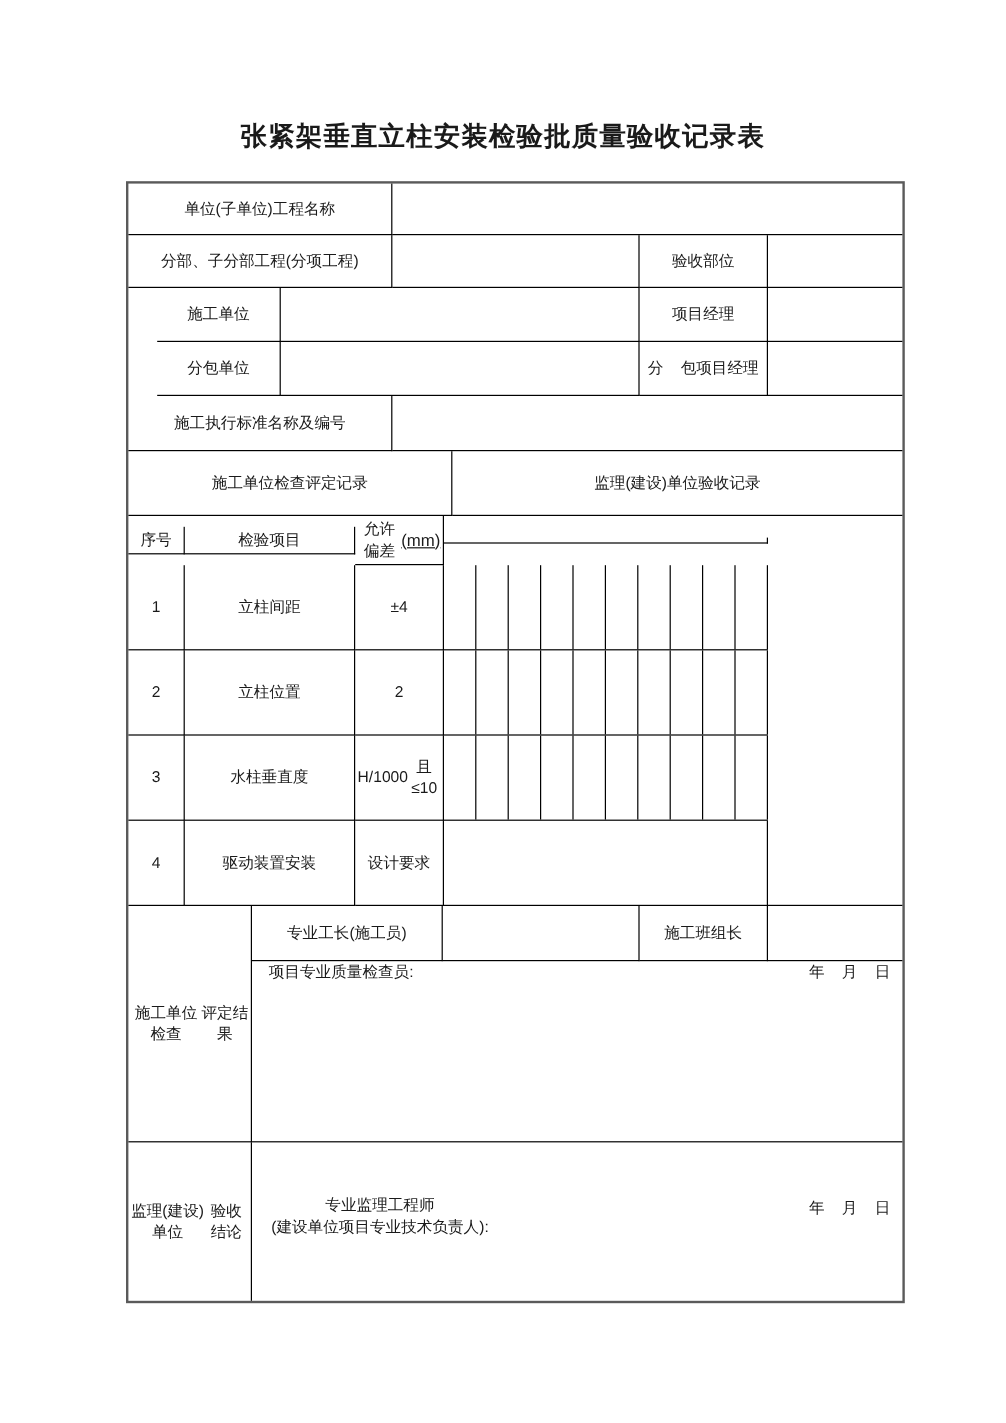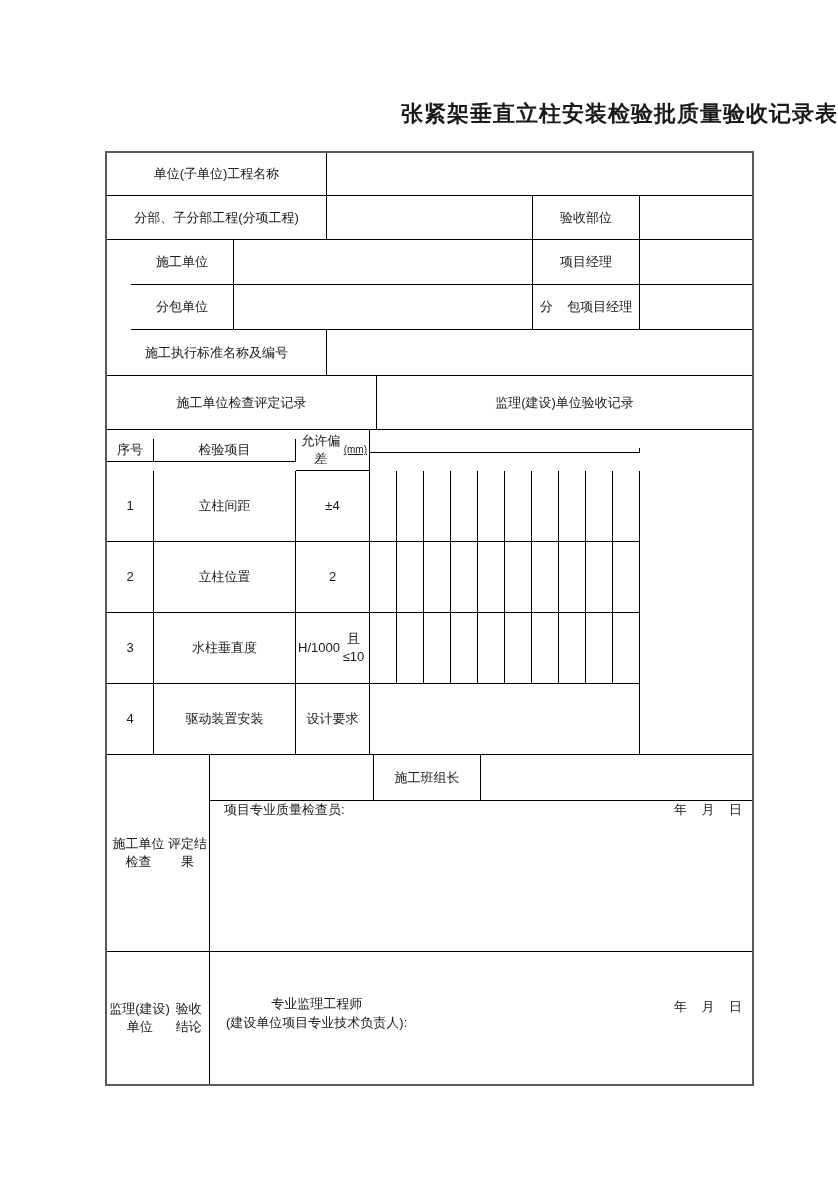--- a/index.html
+++ b/index.html
@@ -3,40 +3,40 @@
 <meta charset="utf-8">
 <style>
   html,body{margin:0;padding:0;}
   body{
     width:838px;height:1186px;position:relative;background:#ffffff;
     font-family:"Liberation Sans","DejaVu Sans",sans-serif;
     color:#1a1a1a;font-size:13px;overflow:hidden;
   }
   .title{
     position:absolute;top:99px;left:0;width:100%;
-    text-align:right;font-size:22px;font-weight:bold;letter-spacing:1px;
+    text-align:center;font-size:22px;font-weight:bold;letter-spacing:1px;
   }
   .tbl{
     position:absolute;left:105px;top:151px;width:649px;
     border:2px solid #5a5a5a;background:#fff;box-sizing:border-box;
     display:flex;flex-direction:column;
   }
   .row{display:flex;align-items:stretch;}
   .col{display:flex;flex-direction:column;}
   .c{
     box-sizing:border-box;border-right:1px solid #000;border-bottom:1px solid #000;
     display:flex;align-items:center;justify-content:center;text-align:center;
     padding:2px;line-height:1.35;
   }
   .v2{flex-direction:row;}
   .nr{border-right:none !important;}
   .nb{border-bottom:none !important;}
   .grow{flex:1;}
   .pre{white-space:pre;}
-  .small{font-size:10px;text-decoration:underline;}
+  .small{font-size:14px;text-decoration:underline;}
   
   .w47{width:47px;flex:none;}
   .w74{width:74px;flex:none;}
   .w103{width:103px;flex:none;}
   .w107{width:107px;flex:none;}
   .w142{width:142px;flex:none;}
   .w159{width:159px;flex:none;}
   .w164{width:164px;flex:none;}
   .w206{width:206px;flex:none;}
   .w220{width:220px;flex:none;}
@@ -200,20 +200,21 @@
     <div class="c grow nr"></div>
   </div>
 
   <div class="row">
     <div class="c w103 v2">
       <span>施工单位检查</span>
       <span>评定结果</span>
     </div>
     <div class="col grow">
       <div class="row h46">
+        <div class="c w159">专业工长(施工员)</div>
         <div class="c w164"></div>
         <div class="c w107">施工班组长</div>
         <div class="c grow nr"></div>
       </div>
       <div class="c h151 nr sign-cell">
         <span>项目专业质量检查员:</span>
         <span class="pre">年    月    日</span>
       </div>
     </div>
   </div>

